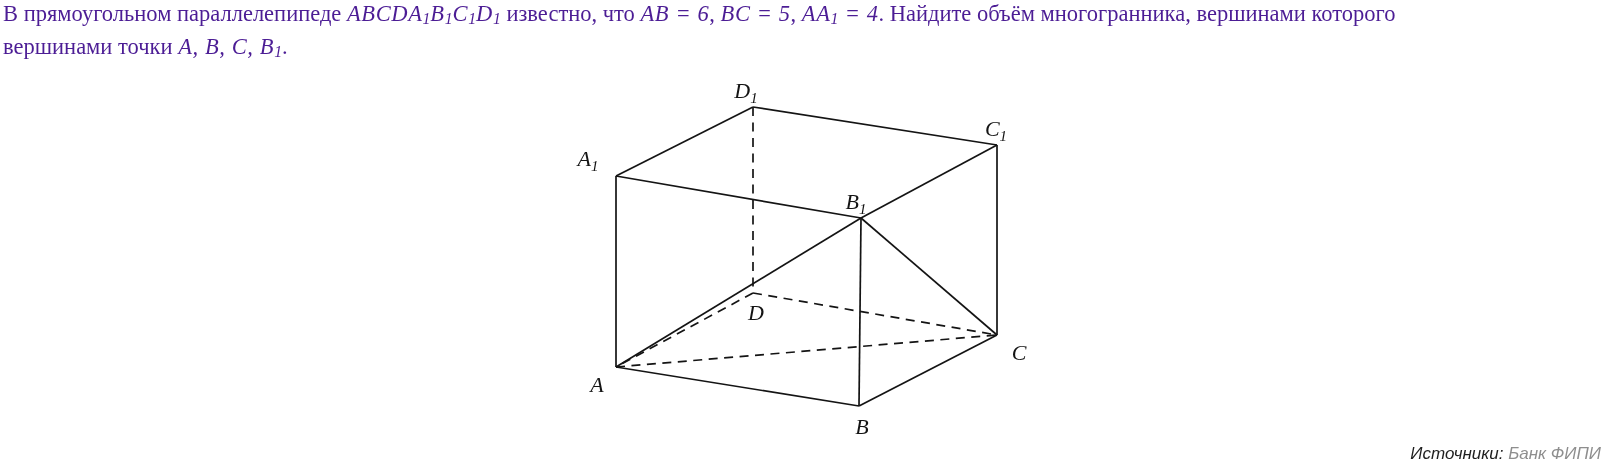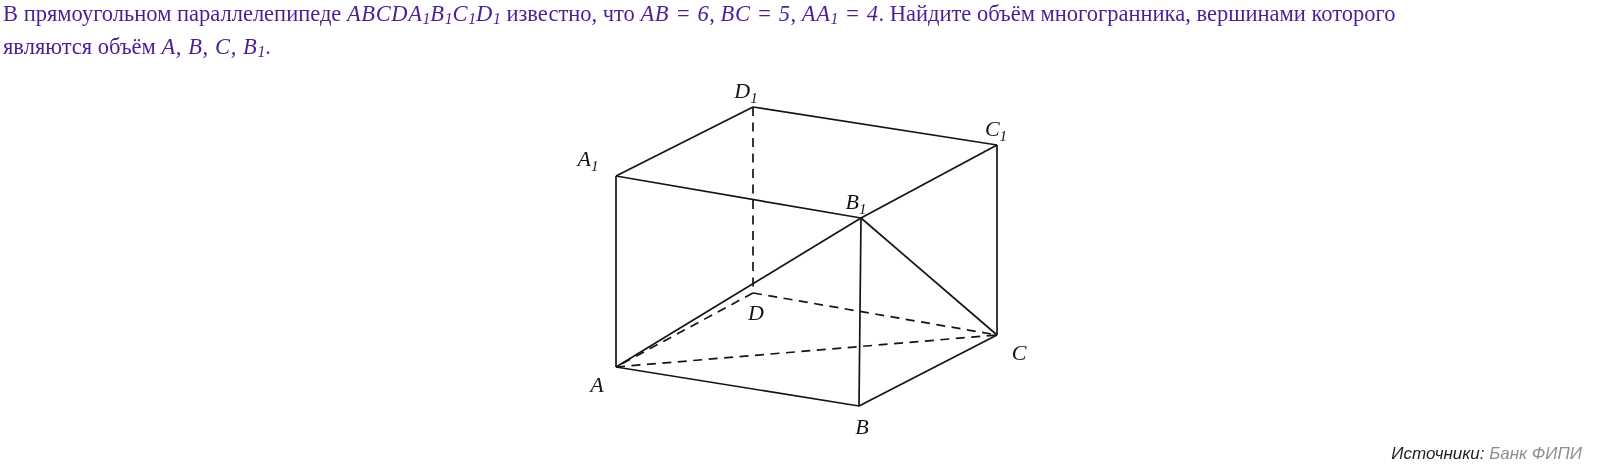--- a/index.html
+++ b/index.html
@@ -20,35 +20,35 @@
   .ms { font-style:italic; font-size:70%; vertical-align:-0.18em; letter-spacing:0; }
   svg.figure { position:absolute; left:0; top:0; }
   svg.figure line { stroke:#141414; stroke-width:1.7; fill:none; }
   svg.figure line.dashed { stroke-dasharray:9 6.5; }
   .vlabel {
     font-family:"Liberation Serif", serif;
     font-style:italic; font-size:22px; fill:#141414;
   }
   .vsub { font-size:15px; }
   .source {
-    position:absolute; right:19px; top:444px;
+    position:absolute; right:0; top:444px;
     font-family:"Liberation Sans", sans-serif;
     font-style:italic; font-size:17px; line-height:20px;
     white-space:nowrap;
     margin-left:26px;
   }
   .source .label { color:#1f1f1f; }
   .source .value { color:#8e8e8e; }
 </style>
 </head>
 <body>
 
 <div class="problem">
   <div class="pline"><span>В прямоугольном параллелепипеде </span><span class="m">ABCDA</span><span class="ms">1</span><span class="m">B</span><span class="ms">1</span><span class="m">C</span><span class="ms">1</span><span class="m">D</span><span class="ms">1</span><span> известно, что </span><span class="m">AB = 6</span><span>, </span><span class="m">BC = 5</span><span>, </span><span class="m">AA</span><span class="ms">1</span><span class="m"> = 4</span><span>. Найдите объём многогранника, вершинами которого</span></div>
-  <div class="pline"><span>являются объём </span><span class="m">A, B, C, B</span><span class="ms">1</span><span>.</span></div>
+  <div class="pline"><span>вершинами точки </span><span class="m">A, B, C, B</span><span class="ms">1</span><span>.</span></div>
 </div>
 
 <svg class="figure" width="1601" height="474" viewBox="0 0 1601 474">
 
   <line x1="616" y1="176" x2="753" y2="107"></line>
   <line x1="753" y1="107" x2="997" y2="145"></line>
   <line x1="997" y1="145" x2="861" y2="218"></line>
   <line x1="861" y1="218" x2="616" y2="176"></line>
   <line x1="616" y1="176" x2="616" y2="367"></line>
   <line x1="861" y1="218" x2="859" y2="406"></line>

